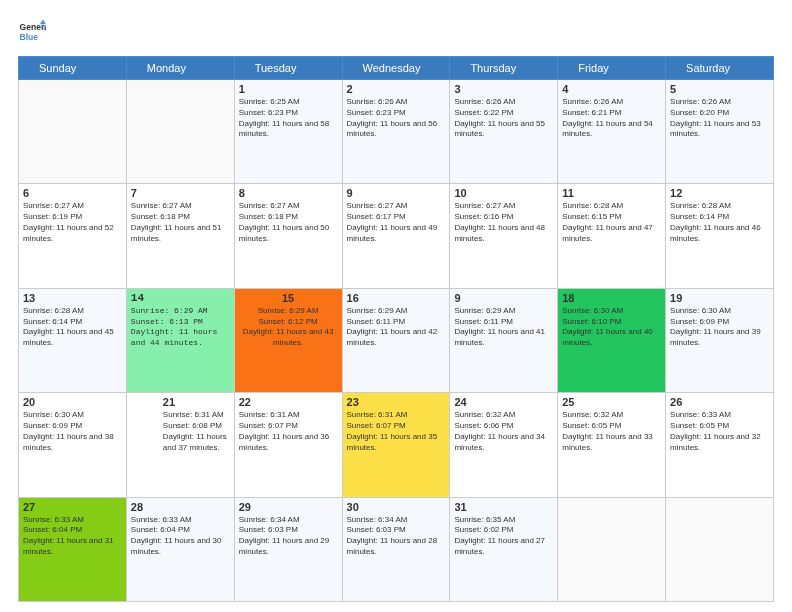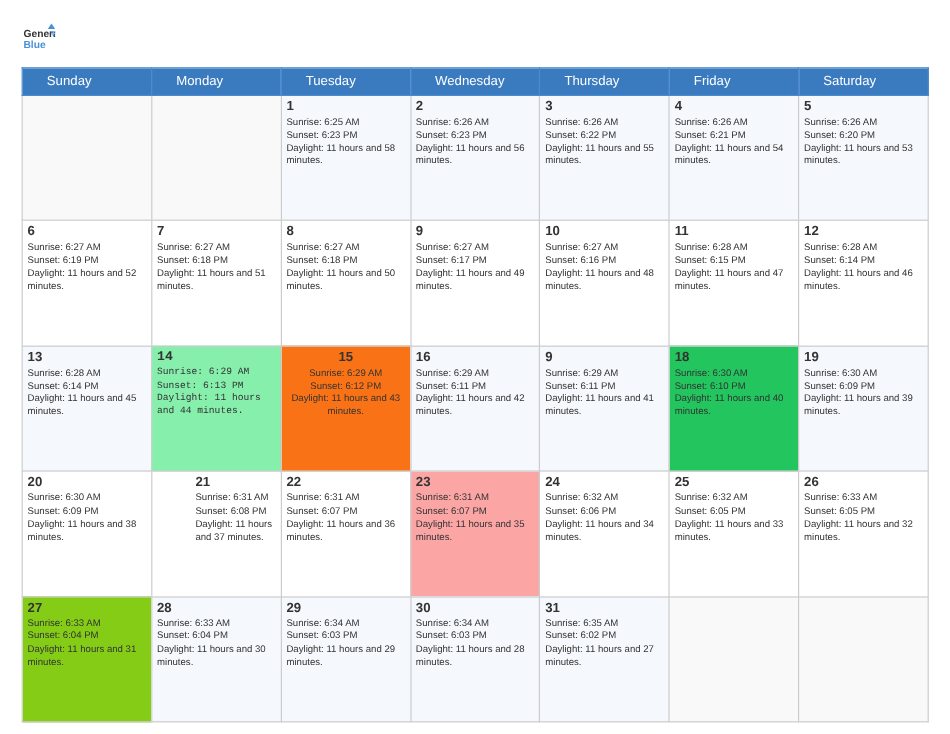--- a/index.html
+++ b/index.html
@@ -259,21 +259,21 @@
             <div class="day-info" style="white-space: pre-line;">Sunrise: 6:31 AM
 Sunset: 6:08 PM
 Daylight: 11 hours and 37 minutes.</div>
           </td>
           <td style="background: rgb(255, 255, 255);">
             <span class="day-num">22</span>
             <div class="day-info" style="white-space: pre-line;">Sunrise: 6:31 AM
 Sunset: 6:07 PM
 Daylight: 11 hours and 36 minutes.</div>
           </td>
-          <td style="background: #fca5a5;">
+          <td style="background: #fde047;">
             <span class="day-num">23</span>
             <div class="day-info" style="white-space: pre-line;">Sunrise: 6:31 AM
 Sunset: 6:07 PM
 Daylight: 11 hours and 35 minutes.</div>
           </td>
           <td style="background: rgb(255, 255, 255); margin-left: 33px;">
             <span class="day-num">24</span>
             <div class="day-info" style="white-space: pre-line;">Sunrise: 6:32 AM
 Sunset: 6:06 PM
 Daylight: 11 hours and 34 minutes.</div>

